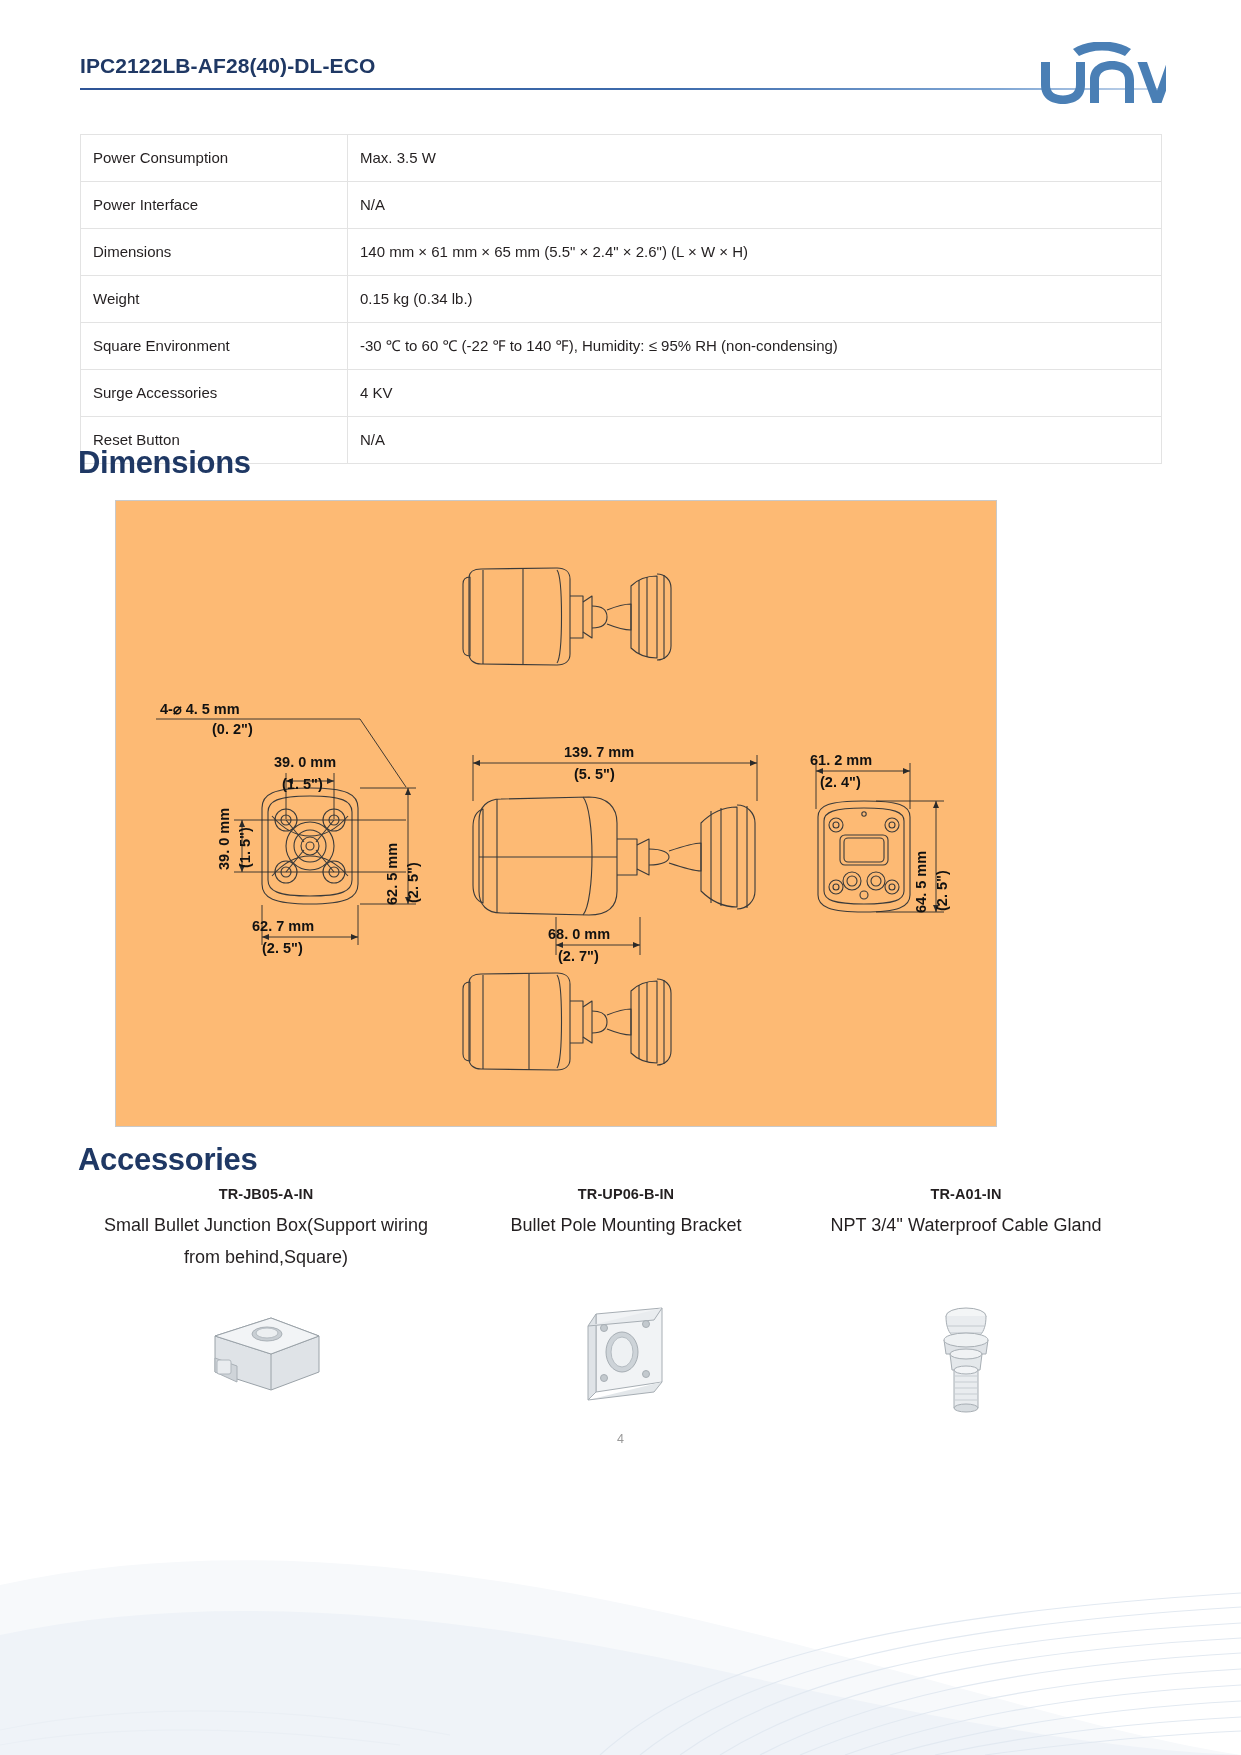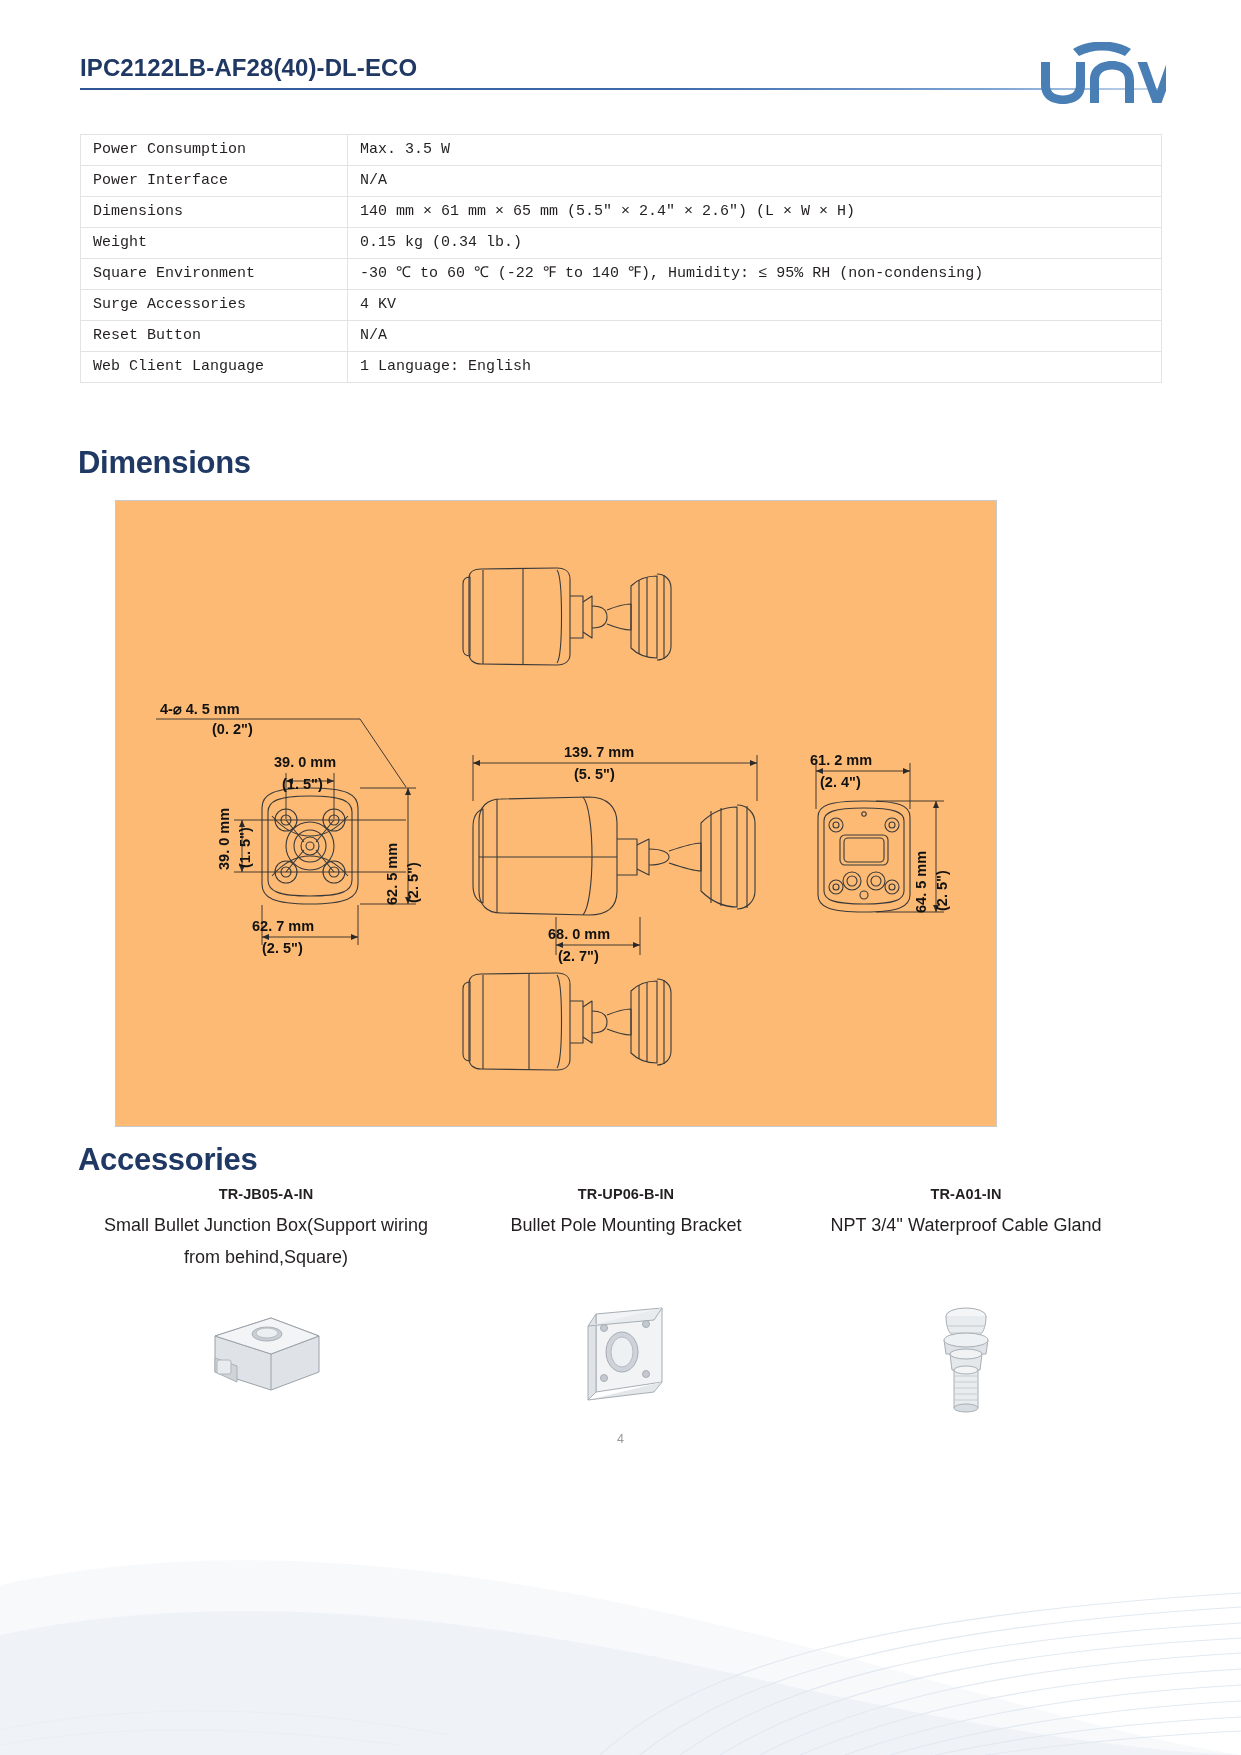--- a/index.html
+++ b/index.html
@@ -13,46 +13,46 @@
   }
   .page{position:absolute;inset:0;}
 
   
   .bg-swoosh{position:absolute;left:0;right:0;bottom:0;height:420px;pointer-events:none;z-index:0;}
 
   
   .header{position:absolute;left:80px;top:50px;width:1082px;height:60px;z-index:3;}
   .header-title{
     position:absolute;left:0;top:4px;
-    font-size:24px;font-weight:bold;letter-spacing:.1px;
+    font-size:21px;font-weight:bold;letter-spacing:.1px;
     color:#1f3864;
     font-family:"Liberation Sans", sans-serif;
   }
   .header-rule{
     position:absolute;left:0;right:0;top:38px;height:2px;
     background:linear-gradient(to right,#2e5496 0%,#3e6cad 55%,#7fa6d4 85%,#c6d7ec 100%);
   }
   .logo{position:absolute;right:-4px;top:-8px;width:130px;height:62px;}
 
   
   .spec-table{
     position:absolute;left:80px;top:134px;width:1082px;
     border-collapse:collapse;
     table-layout:fixed;
     z-index:2;
   }
   .spec-table td{
     border:1px solid #e3e3e3;
-    padding:0 12px;
+    padding:8px 12px;
     height:30px;
     font-size:15px;
     color:#231f20;
     vertical-align:middle;
     line-height:1.15;
-    font-family:Liberation Mono, monospace;
+    font-family:Liberation Sans, sans-serif;
   }
   .spec-table td.k{width:242px;}
 
   
   .h-section{
     position:absolute;left:78px;
     font-size:31px;font-weight:bold;color:#1f3864;
     letter-spacing:-0.3px;
     font-family:"Liberation Sans", sans-serif;
     z-index:3;
@@ -162,24 +162,20 @@
         <td class="v">-30 ℃ to 60 ℃ (-22 ℉ to 140 ℉), Humidity: ≤ 95% RH (non-condensing)</td>
       </tr>
       <tr>
         <td class="k">Surge Accessories</td>
         <td class="v">4 KV</td>
       </tr>
       <tr>
         <td class="k">Reset Button</td>
         <td class="v">N/A</td>
       </tr>
-      <tr>
-        <td class="k">Web Client Language</td>
-        <td class="v">1 Language: English</td>
-      </tr>
     </tbody>
   </table>
 
   <div class="h-section" id="dimensions-heading">Dimensions</div>
 
   <div class="draw-frame">
     <svg width="878" height="623" viewBox="0 0 878 623">
       <g fill="none" stroke="#3a3a3a" stroke-width="1.1" stroke-linejoin="round">
 
         <g transform="translate(345,65)">

